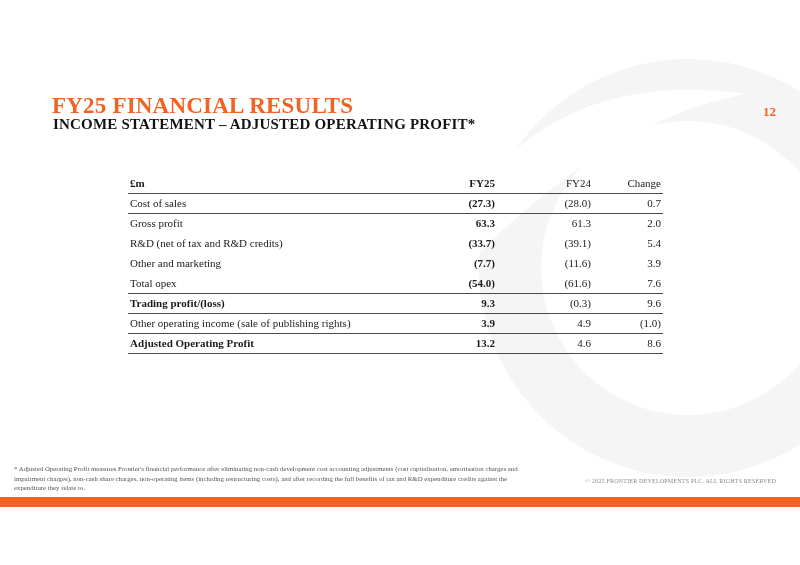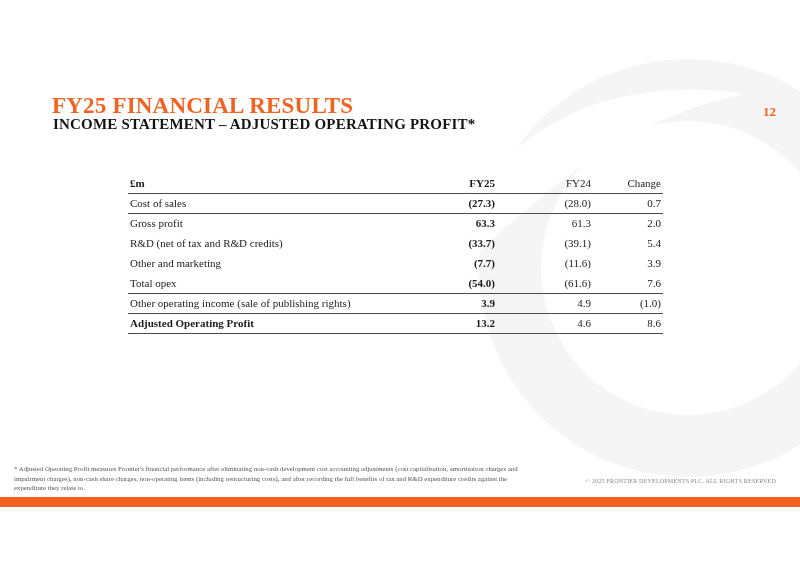--- a/index.html
+++ b/index.html
@@ -125,20 +125,26 @@
             <td class="num">(11.6)</td>
             <td class="num">3.9</td>
           </tr>
           <tr class="rule">
             <td class="col-label">Total opex</td>
             <td class="num bold">(54.0)</td>
             <td class="num">(61.6)</td>
             <td class="num">7.6</td>
           </tr>
           <tr class="rule">
+            <td class="col-label bold">Trading profit/(loss)</td>
+            <td class="num bold">9.3</td>
+            <td class="num">(0.3)</td>
+            <td class="num">9.6</td>
+          </tr>
+          <tr class="rule">
             <td class="col-label">Other operating income (sale of publishing rights)</td>
             <td class="num bold">3.9</td>
             <td class="num">4.9</td>
             <td class="num">(1.0)</td>
           </tr>
           <tr class="rule">
             <td class="col-label bold">Adjusted Operating Profit</td>
             <td class="num bold">13.2</td>
             <td class="num">4.6</td>
             <td class="num">8.6</td>

